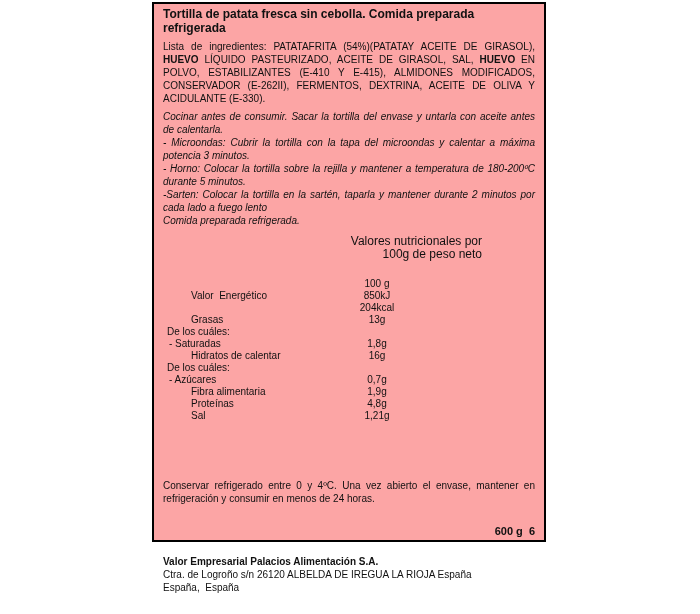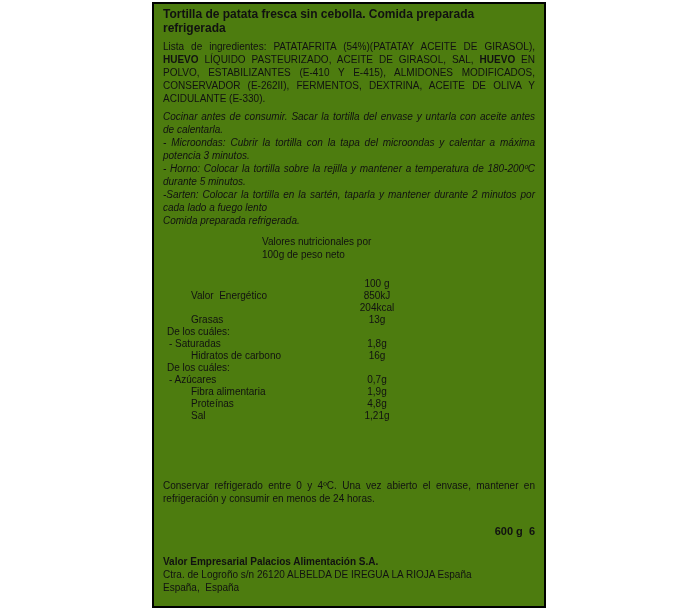--- a/index.html
+++ b/index.html
@@ -14,23 +14,23 @@
     color: #111111;
     position: relative;
     overflow: hidden;
   }
   .label-box {
     position: absolute;
     left: 152px;
     top: 2px;
     box-sizing: border-box;
     width: 394px;
-    height: 606px;
+    height: 540px;
     border: 2px solid #000000;
-    background: #4d7c0f;
+    background: #fca5a5;
   }
   .label-box > * {
     position: absolute;
     left: 9px;
     right: 9px;
   }
   .title {
     top: 3px;
     font-size: 12px;
     font-weight: bold;
@@ -48,22 +48,22 @@
     font-size: 10px;
     line-height: 13px;
     font-style: italic;
   }
   .instruction-line { text-align: justify; }
   .nutrition-header {
     top: 231px;
     left: 108px;
     right: auto;
     width: 220px;
-    text-align: left;
-    font-size: 10px;
+    text-align: right;
+    font-size: 12px;
     line-height: 13px;
   }
   .nutrition-table {
     top: 274px;
     font-size: 10px;
     line-height: 12px;
   }
   .nrow {
     position: relative;
     height: 12px;
@@ -119,21 +119,21 @@
     <div>100g de peso neto</div>
   </div>
 
   <div class="nutrition-table">
       <div class="nrow"><span class="nlabel indent-0"></span><span class="nvalue">100 g</span></div>
       <div class="nrow"><span class="nlabel indent-0">Valor  Energético</span><span class="nvalue">850kJ</span></div>
       <div class="nrow"><span class="nlabel indent-0"></span><span class="nvalue">204kcal</span></div>
       <div class="nrow"><span class="nlabel indent-0">Grasas</span><span class="nvalue">13g</span></div>
       <div class="nrow"><span class="nlabel indent-1">De los cuáles:</span><span class="nvalue"></span></div>
       <div class="nrow"><span class="nlabel indent-2">- Saturadas</span><span class="nvalue">1,8g</span></div>
-      <div class="nrow"><span class="nlabel indent-0">Hidratos de carbono</span><span class="nvalue">16g</span></div>
+      <div class="nrow"><span class="nlabel indent-0">Hidratos de calentar</span><span class="nvalue">16g</span></div>
       <div class="nrow"><span class="nlabel indent-1">De los cuáles:</span><span class="nvalue"></span></div>
       <div class="nrow"><span class="nlabel indent-2">- Azúcares</span><span class="nvalue">0,7g</span></div>
       <div class="nrow"><span class="nlabel indent-0">Fibra alimentaria</span><span class="nvalue">1,9g</span></div>
       <div class="nrow"><span class="nlabel indent-0">Proteínas</span><span class="nvalue">4,8g</span></div>
       <div class="nrow"><span class="nlabel indent-0">Sal</span><span class="nvalue">1,21g</span></div>
     </div>
 
   <p class="para storage">Conservar refrigerado entre 0 y 4ºC. Una vez abierto el envase, mantener en refrigeración y consumir en menos de 24 horas.</p>
 
   <div class="weight">600 g  6</div>

